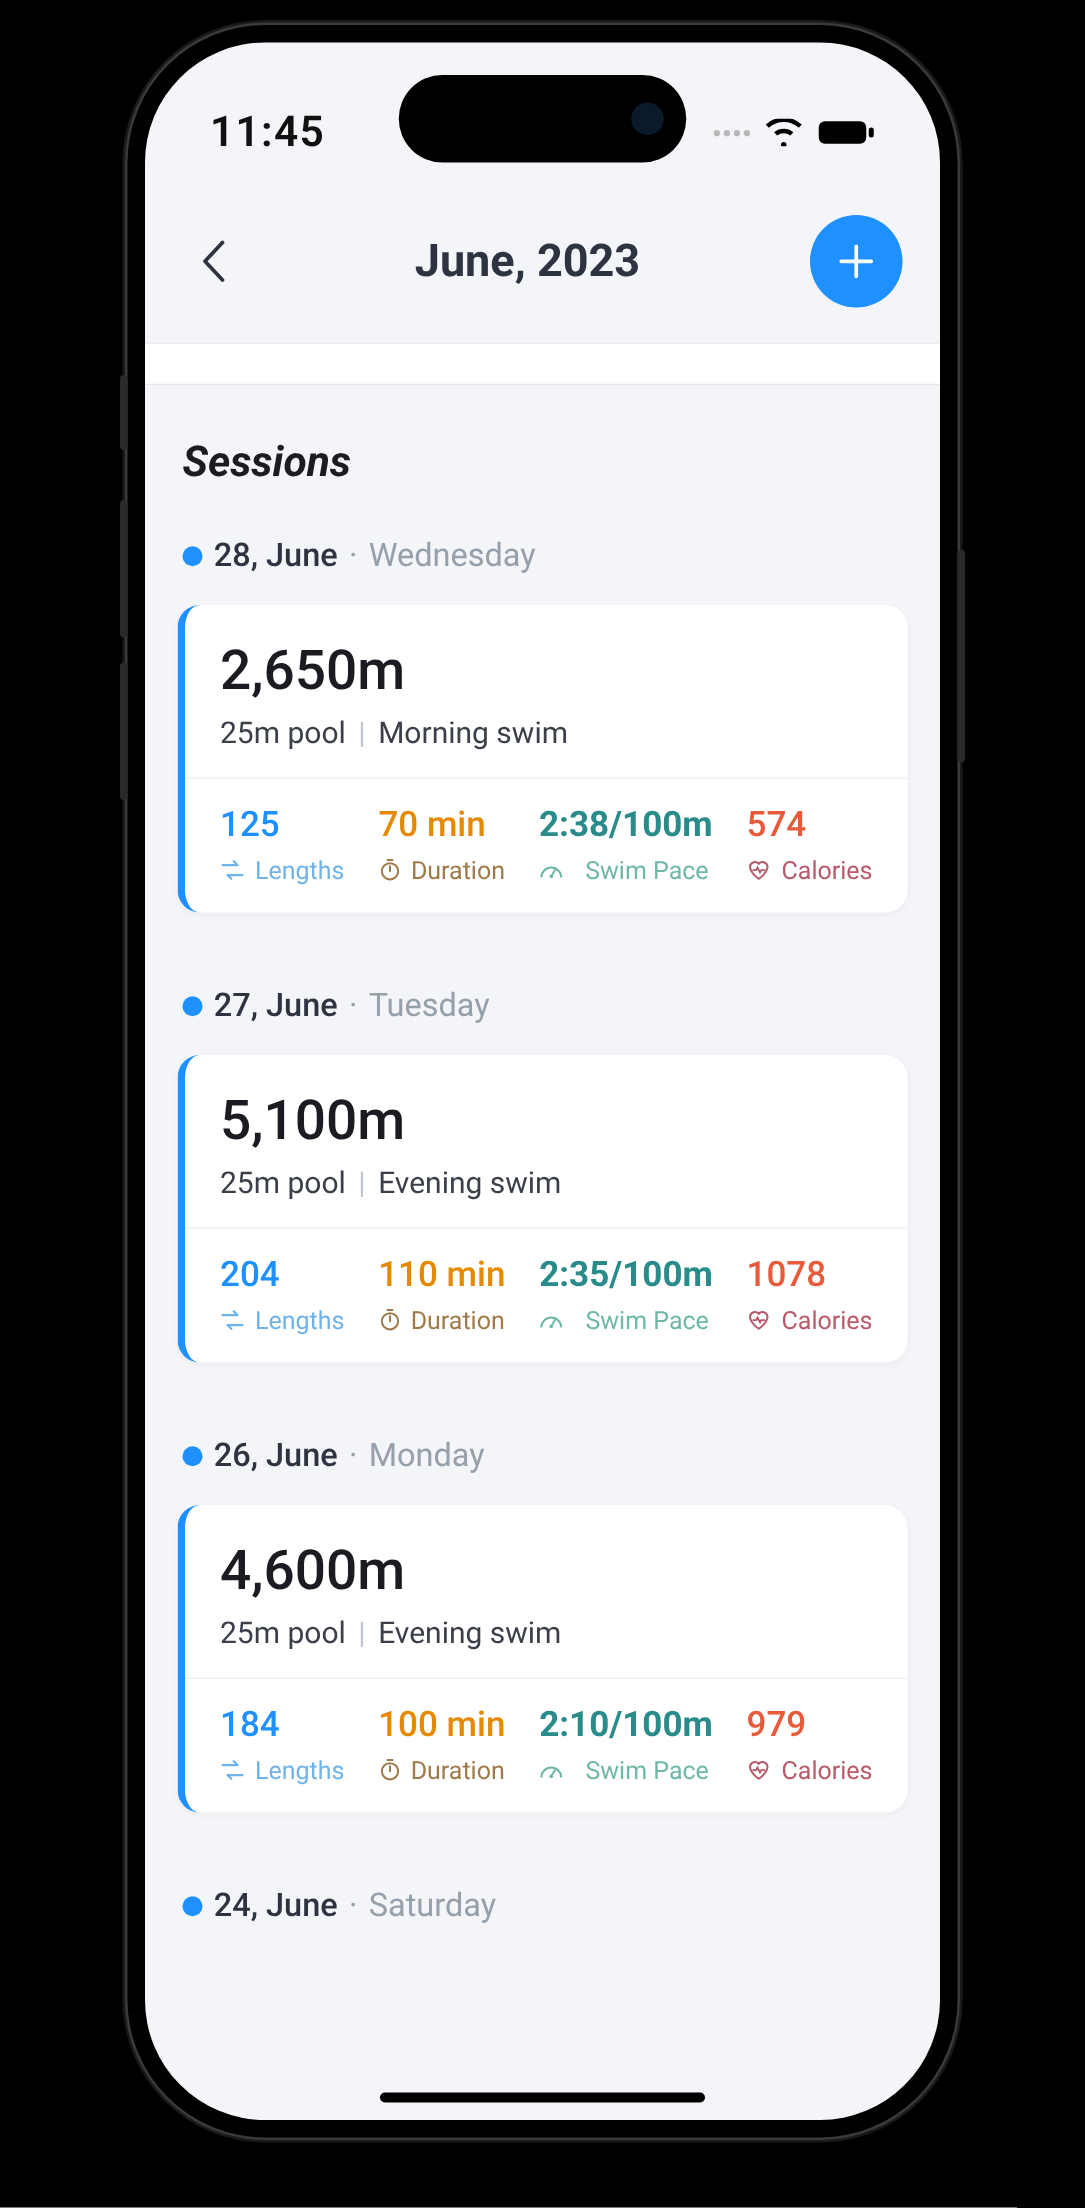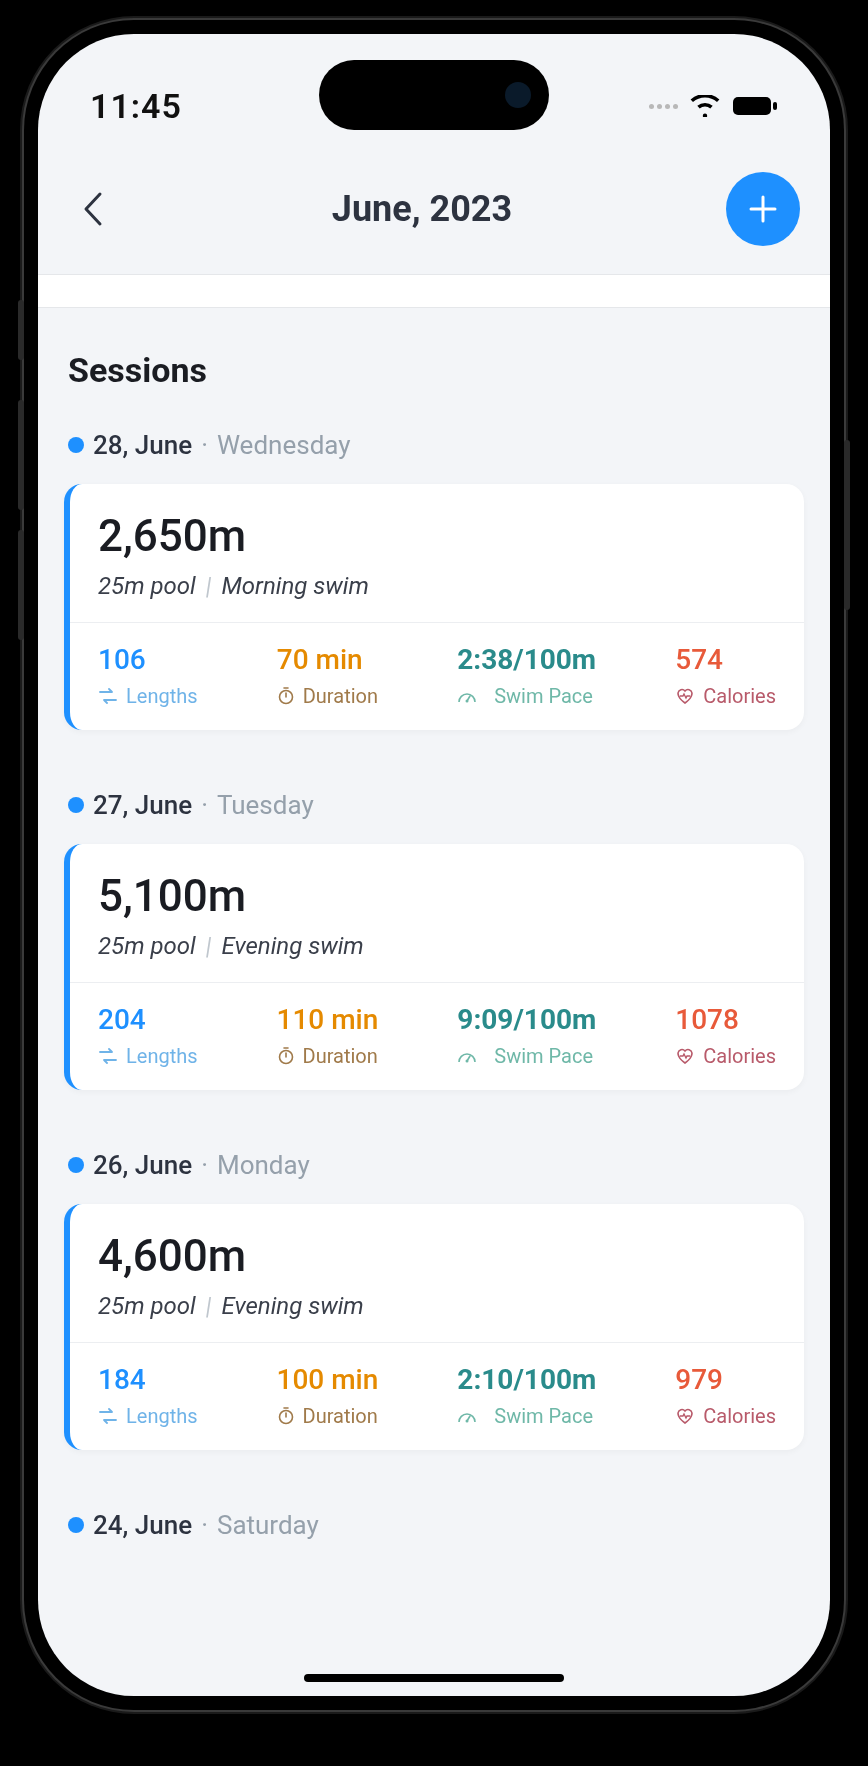--- a/index.html
+++ b/index.html
@@ -1,18 +1,18 @@
 <!DOCTYPE html>
 <html><head>
   <meta charset="utf-8">
   <style>
     * { margin:0; padding:0; box-sizing:border-box; font-family:-apple-system,BlinkMacSystemFont,"Segoe UI",Roboto,Helvetica,Arial,sans-serif; }
     body { background:#000; display:flex; justify-content:center; align-items:flex-start; min-height:1766px; width:868px; }
     .phone-frame {
-      width:820px; height:1690px; margin-top:20px;
+      width:664px; height:1690px; margin-top:20px;
       background:#000; border-radius:110px; padding:14px;
       position:relative; box-shadow:0 0 0 2px #3a3a3a, 0 0 0 4px #1a1a1a;
     }
     .phone-screen {
       width:100%; height:100%; background:#f3f5f8;
       border-radius:96px; overflow:hidden; position:relative;
     }
     .dynamic-island {
       position:absolute; top:26px; left:50%; transform:translateX(-50%);
       width:230px; height:70px; background:#000; border-radius:40px;
@@ -33,35 +33,35 @@
       padding:0 30px;
     }
     .back-btn { width:50px; height:50px; display:flex; align-items:center; justify-content:center; cursor:pointer; }
     .header-title { font-size:36px; font-weight:700; color:#2d3340; }
     .add-btn {
       width:74px; height:74px; border-radius:50%; background:#1e90ff;
       display:flex; align-items:center; justify-content:center; cursor:pointer;
     }
     .thin-bar { height:34px; background:#fff; border-top:1px solid #e5e7ea; border-bottom:1px solid #e5e7ea; }
     .content { padding:0 26px; }
-    .section-title { font-size:34px; font-weight:700; color:#1a1c22; margin:42px 4px 40px; }
+    .section-title { font-size:34px; font-weight:700; color:#1a1c22; margin:42px 4px 40px;font-style:italic; }
     .date-row { display:flex; align-items:center; gap:9px; margin:0 4px 24px; }
     .date-dot { width:16px; height:16px; border-radius:50%; background:#1e90ff; }
     .date-main { font-size:26px; font-weight:500; color:#2d3340; }
     .date-sep { font-size:26px; color:#95a0ab; }
     .date-day { font-size:26px; color:#95a0ab; }
     .card {
       background:#fff; border-radius:18px;
       border-left:6px solid #1e90ff;
       box-shadow:0 2px 6px rgba(0,0,0,0.04);
       margin-bottom:60px;
     }
     .card-top { padding:26px 28px 22px; }
     .distance { font-size:44px; font-weight:500; color:#1a1c22; }
-    .subtitle { font-size:24px; color:#3a3f4a; margin-top:10px; display:flex; gap:10px; align-items:center;font-style:italic; }
+    .subtitle { font-size:24px; color:#3a3f4a; margin-top:10px; display:flex; gap:10px; align-items:center; }
     .sub-sep { color:#c0c7ce; }
     .card-bottom {
       border-top:1px solid #eceef1;
       padding:20px 28px 22px;
       display:flex; justify-content:space-between;
     }
     .metric { display:flex; flex-direction:column; gap:8px; min-width:0; }
     .metric-val { font-size:28px; font-weight:500; }
     .metric-label { font-size:20px; display:flex; align-items:center; gap:8px; }
     .m-lengths .metric-val { color:#1e90ff; }
@@ -149,21 +149,21 @@
         <div class="card-top">
           <div class="distance">2,650m</div>
           <div class="subtitle">
             <span>25m pool</span>
             <span class="sub-sep">|</span>
             <span>Morning swim</span>
           </div>
         </div>
         <div class="card-bottom">
           <div class="metric m-lengths">
-            <span class="metric-val">106</span>
+            <span class="metric-val">125</span>
             <span class="metric-label">
                 <svg width="20" height="16" viewBox="0 0 20 16">
                   <path d="M2 4h12l-3-3M18 12H6l3 3" stroke="#6fb3e8" stroke-width="1.8" fill="none" stroke-linecap="round" stroke-linejoin="round"></path>
                 </svg>
                 <span>Lengths</span>
               </span>
           </div>
           <div class="metric m-duration">
             <span class="metric-val">70 min</span>
             <span class="metric-label">
@@ -227,21 +227,21 @@
             <span class="metric-val">110 min</span>
             <span class="metric-label">
                 <svg width="18" height="18" viewBox="0 0 18 18">
                   <circle cx="9" cy="10" r="6.5" stroke="#a07a4a" stroke-width="1.6" fill="none"></circle>
                   <path d="M9 6v4M7 1h4" stroke="#a07a4a" stroke-width="1.6" stroke-linecap="round"></path>
                 </svg>
                 <span>Duration</span>
               </span>
           </div>
           <div class="metric m-pace">
-            <span class="metric-val">9:09/100m</span>
+            <span class="metric-val">2:35/100m</span>
             <span class="metric-label">
                 <svg width="20" height="16" viewBox="0 0 20 16">
                   <path d="M2 14a8 8 0 0116 0" stroke="#6fb8a8" stroke-width="1.6" fill="none"></path>
                   <circle cx="10" cy="13" r="1.5" fill="#6fb8a8"></circle>
                   <path d="M10 13l3-5" stroke="#6fb8a8" stroke-width="1.6" stroke-linecap="round"></path>
                 </svg>
                 <span>Swim Pace</span>
               </span>
           </div>
           <div class="metric m-cal">

